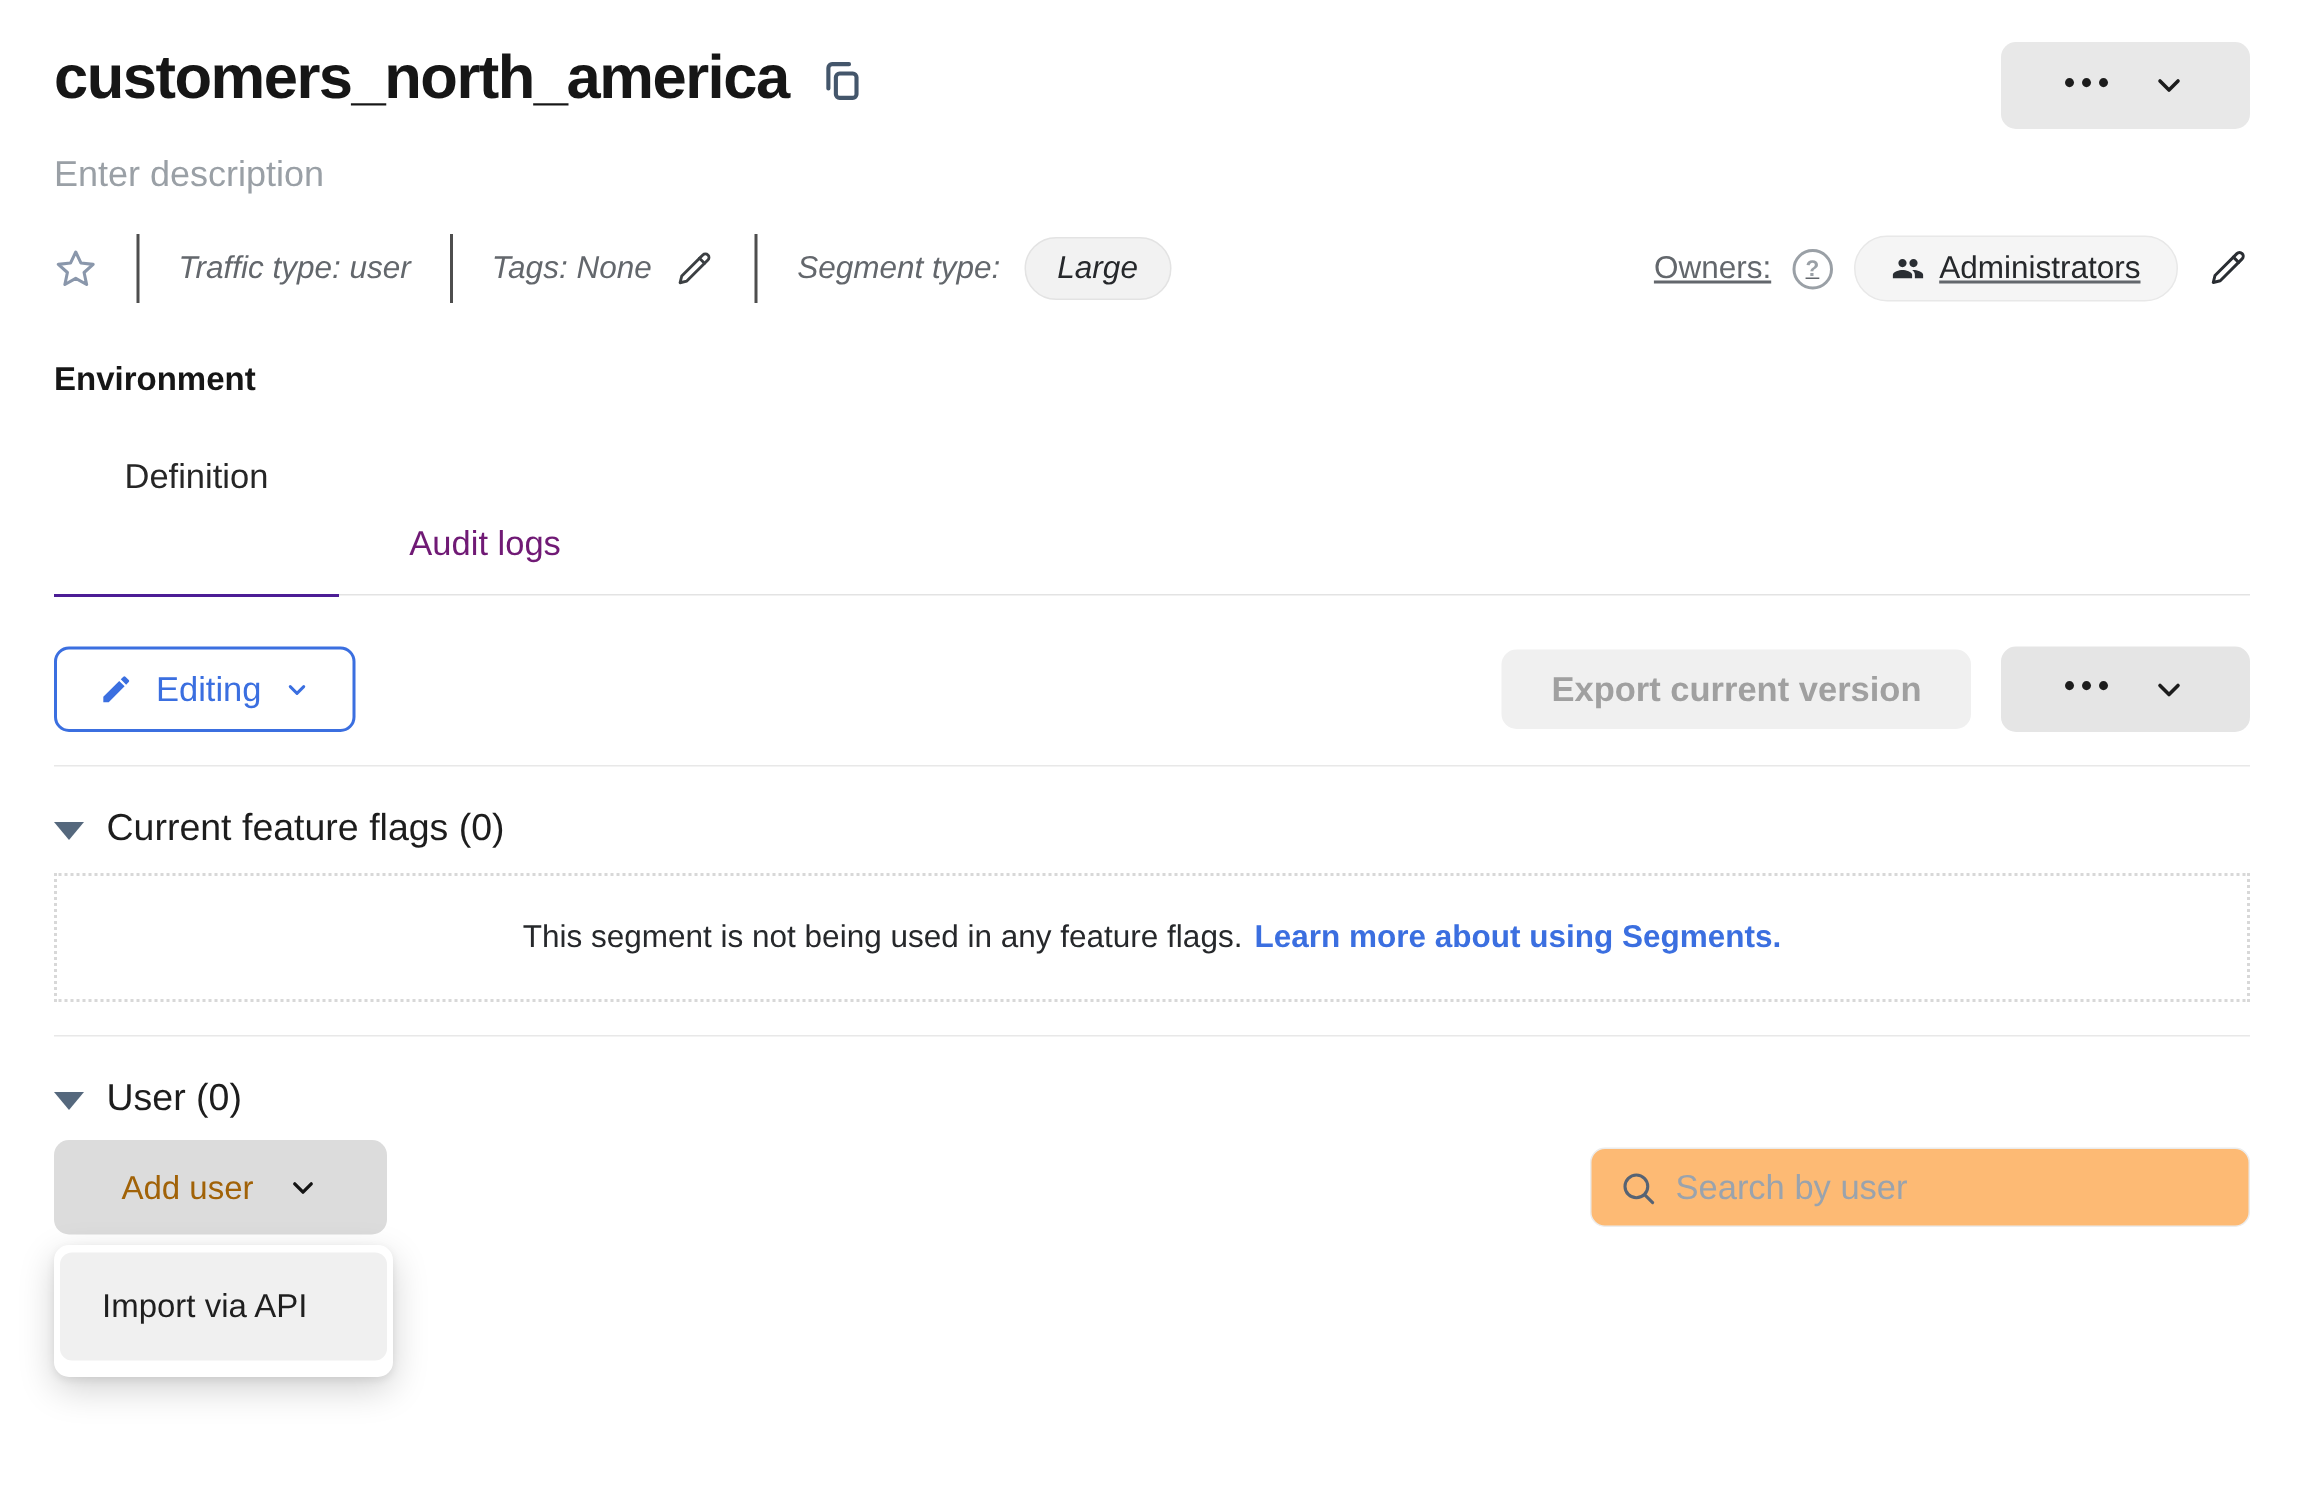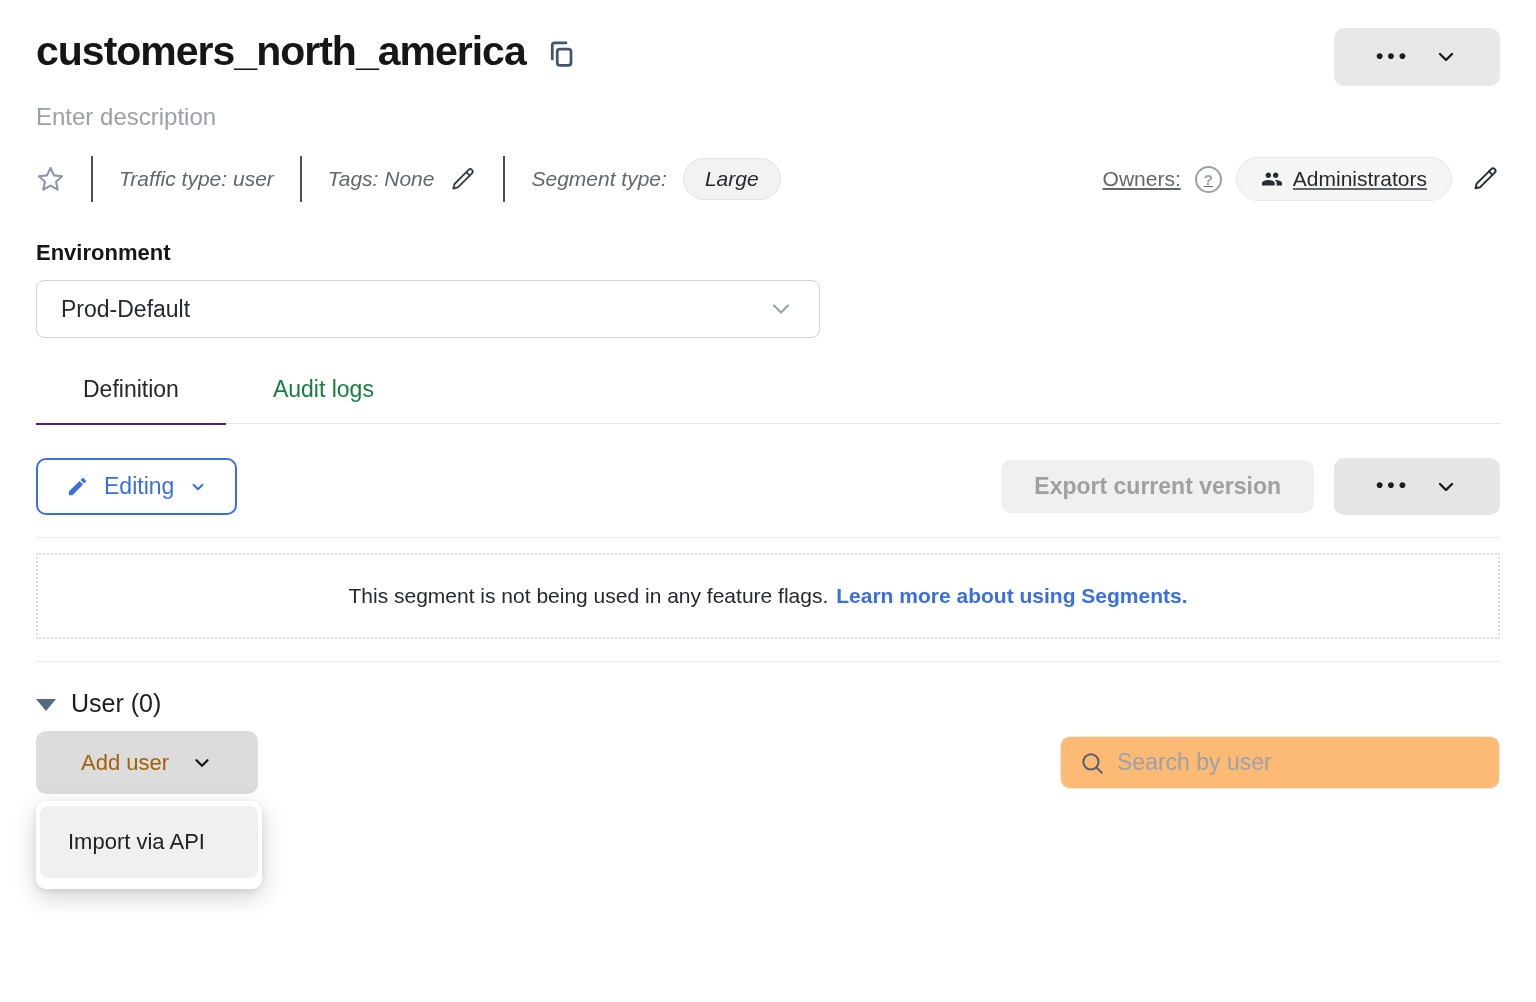--- a/index.html
+++ b/index.html
@@ -57,21 +57,21 @@
     display: flex; align-items: center; justify-content: space-between;
     padding: 0 24px; cursor: pointer; background: #fff;
   }
   .env-select-value { font-size: 23px; color: #26282b; }
   .env-chev { color: #98a0aa; display: inline-flex; }
 
   
   .tabs { margin-top: 38px; display: flex; border-bottom: 1px solid #e3e3e3; }
   .tab { padding: 0 47px 20px 47px; font-size: 23px; cursor: pointer; }
   .tab.active { font-weight: 400; color: #262626; border-bottom: 2px solid #4c1d95; margin-bottom: -2px; }
-  .tab.inactive { color: #15803d; }
+  .tab.inactive { color: #701a75; margin-top: 45px; }
 
   
   .toolbar { margin-top: 34px; display: flex; justify-content: space-between; align-items: center; }
   .editing-btn {
     height: 57px; padding: 0 28px; border-radius: 10px; background: #fff;
     border: 2px solid #3b6fe0; color: #3b6fe0; gap: 15px; font-size: 23px;
   }
   .editing-label { font-weight: 400; }
   .toolbar-right { display: flex; align-items: center; gap: 20px; }
   .export-btn {
@@ -194,28 +194,20 @@
         <svg width="28" height="28" viewBox="0 0 24 24" fill="none" stroke="currentColor" stroke-width="1.7" stroke-linecap="round" stroke-linejoin="round">
           <path d="M16.5 3.5a2.1 2.1 0 0 1 3 3L7 19l-4 1 1-4L16.5 3.5z"></path>
           <path d="M14.5 5.5l3 3"></path>
         </svg>
       </span>
     </span>
   </div>
 
   <div class="env-section">
     <div class="env-label">Environment</div>
-    <div class="env-select">
-      <span class="env-select-value">Prod-Default</span>
-      <span class="env-chev">
-        <svg width="28" height="28" viewBox="0 0 24 24" fill="none" stroke="currentColor" stroke-width="1.8" stroke-linecap="round" stroke-linejoin="round">
-            <polyline points="6 9 12 15 18 9"></polyline>
-          </svg>
-      </span>
-    </div>
   </div>
 
   <div class="tabs">
     <div class="tab active">Definition</div>
     <div class="tab inactive">Audit logs</div>
   </div>
 
   <div class="toolbar">
     <button class="btn editing-btn">
       <span style="display:inline-flex">
@@ -238,20 +230,24 @@
           <svg width="24" height="24" viewBox="0 0 24 24" fill="none" stroke="#1c1c1c" stroke-width="2.4" stroke-linecap="round" stroke-linejoin="round">
               <polyline points="6 9 12 15 18 9"></polyline>
             </svg>
         </span>
       </button>
     </div>
   </div>
 
   <hr class="hdiv">
 
+  <div class="section-heading">
+    <span class="caret-down"></span>
+    <span class="section-title">Current feature flags (0)</span>
+  </div>
   <div class="empty-box">
     <span>This segment is not being used in any feature flags.</span>
     <a class="empty-link">Learn more about using Segments.</a>
   </div>
 
   <hr class="hdiv">
 
   <div class="section-heading">
     <span class="caret-down"></span>
     <span class="section-title">User (0)</span>

